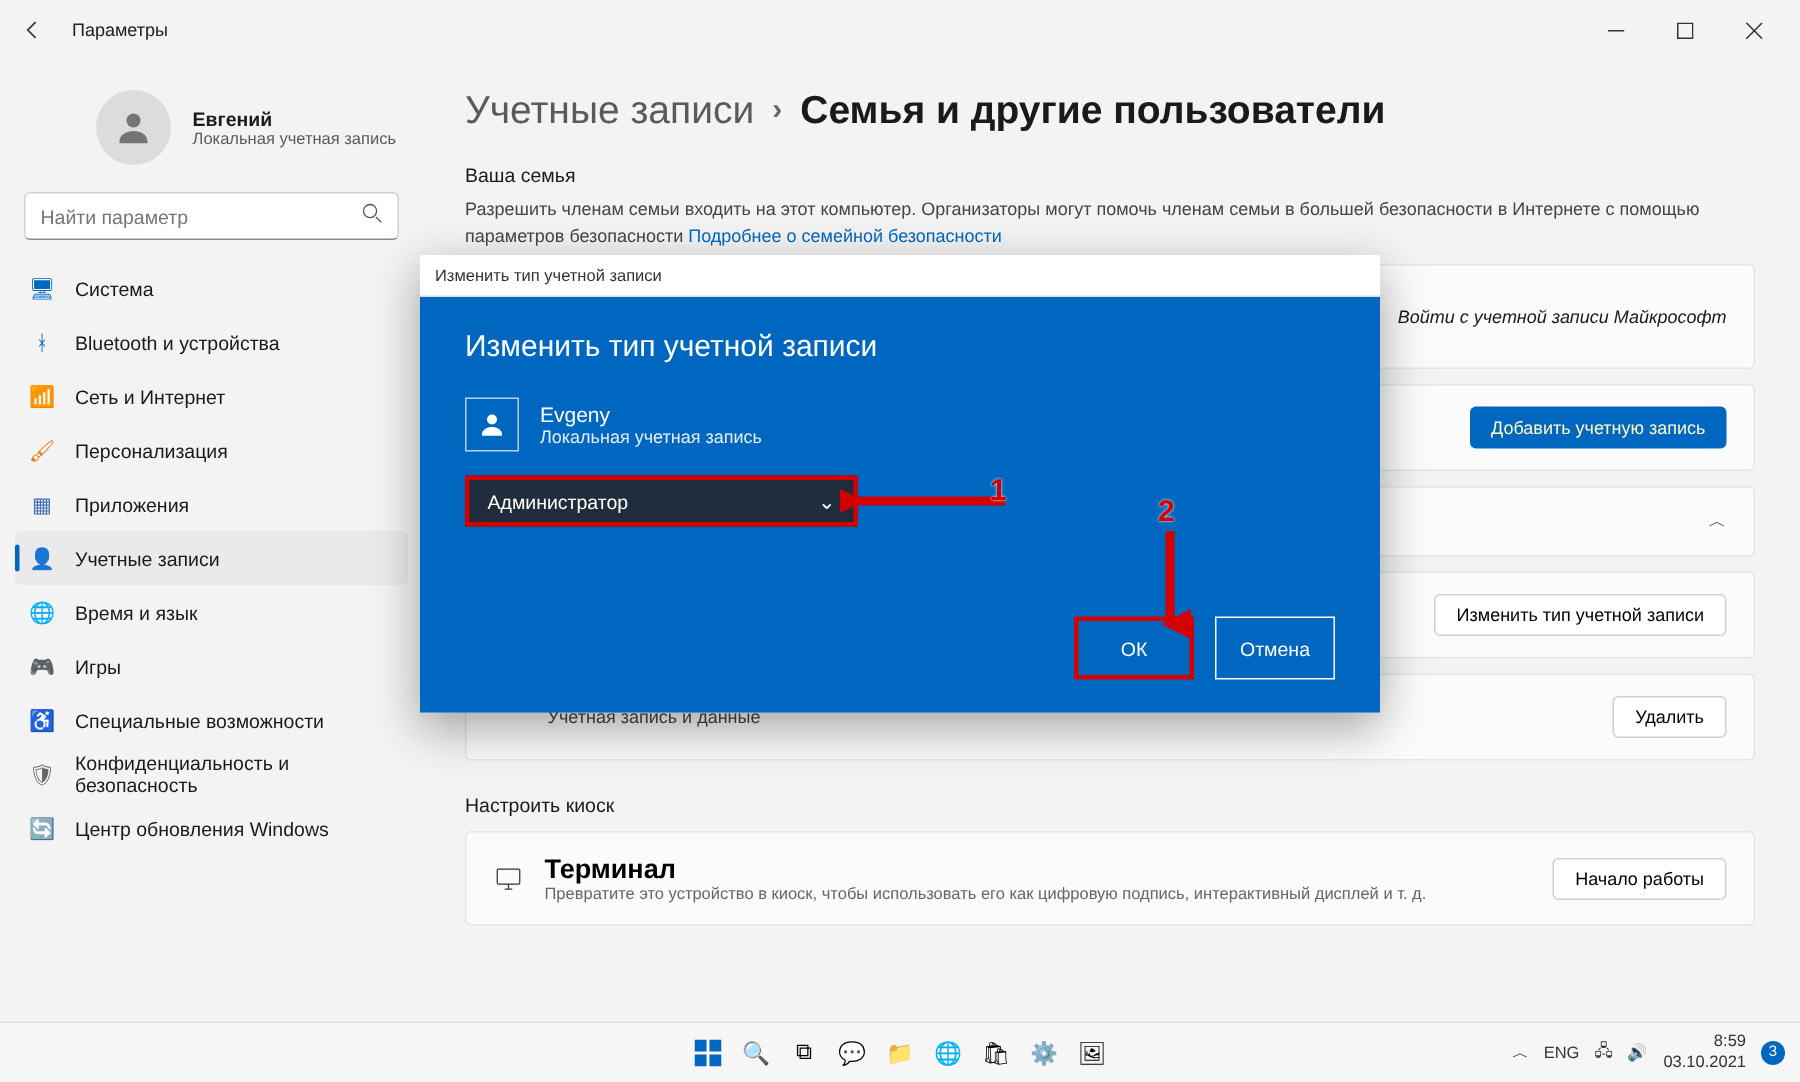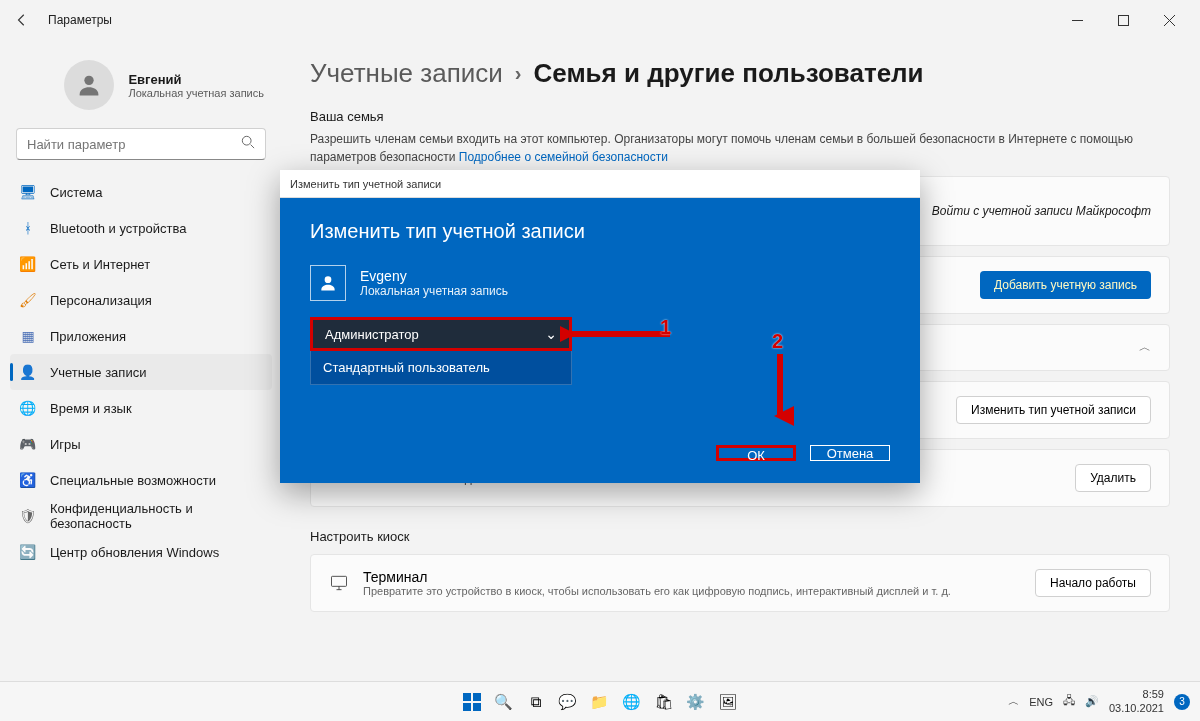--- a/index.html
+++ b/index.html
@@ -59,21 +59,21 @@
 .modal-user .av { width: 36px; height: 36px; border: 1px solid rgba(255,255,255,.7); display: flex; align-items: center; justify-content: center; }
 .modal-user .av svg { width: 20px; height: 20px; fill: #fff; }
 .modal-user .nm { font-size: 14px; }
 .modal-user .sb { font-size: 12px; opacity: .9; }
 .dropdown { margin-top: 16px; width: 262px; position: relative; }
 .dd-opt { height: 34px; display: flex; align-items: center; padding: 0 12px; font-size: 13px; cursor: pointer; }
 .dd-opt.sel { background: #1f2c3b; border: 3px solid #d40000; }
 .dd-opt.sel::after { content: "⌄"; margin-left: auto; color: #fff; font-size: 14px; }
 .dd-opt.alt { background: #004f9e; border: 1px solid rgba(255,255,255,.2); border-top: none; }
 .modal-btns { display: flex; justify-content: flex-end; gap: 14px; margin-top: 60px; }
-.mbtn { min-width: 80px; height: 16px; font-size: 13px; color: #fff; background: transparent; border: 1px solid #fff; cursor: pointer; }
+.mbtn { min-width: 80px; height: 42px; font-size: 13px; color: #fff; background: transparent; border: 1px solid #fff; cursor: pointer; }
 .mbtn.ok { border: 3px solid #d40000; }
 
 
 .ann-arrow { position: absolute; }
 .ann-label { position: absolute; color: #d40000; font-weight: 700; font-size: 20px; text-shadow: 0 0 2px #fff; }
 
 
 .taskbar { position: absolute; left: 0; right: 0; bottom: 0; height: 40px; background: #f6f6f6; border-top: 1px solid #ddd; display: flex; align-items: center; }
 .taskbar .center { position: absolute; left: 50%; transform: translateX(-50%); display: flex; gap: 6px; }
 .taskbar .tb-ic { width: 26px; height: 26px; border-radius: 4px; display: flex; align-items: center; justify-content: center; font-size: 15px; cursor: pointer; }
@@ -227,21 +227,21 @@
       </div>
     </div>
 
     <div class="section-h" style="margin-top:22px">Настроить киоск</div>
     <div class="card">
       <svg class="kiosk-ic" viewBox="0 0 24 24">
           <rect x="3" y="4" width="18" height="12" rx="1" stroke="#333" fill="none"></rect>
           <path d="M9 20h6M12 16v4" stroke="#333"></path>
         </svg>
       <div>
-        <div style="font-size:14px;font-weight:400">Терминал</div>
+        <div style="font-size:18px;font-weight:700">Терминал</div>
         <div style="font-size:11px;color:#666">Превратите это устройство в киоск, чтобы использовать его как цифровую подпись, интерактивный дисплей и т. д.</div>
       </div>
       <div class="right">
         <button class="btn-white">Начало работы</button>
       </div>
     </div>
   </main>
 </div>
 
 <div class="modal">
@@ -255,21 +255,20 @@
             <path d="M4 20c0-4 4-6 8-6s8 2 8 6v1H4z"></path>
           </svg>
       </div>
       <div>
         <div class="nm">Evgeny</div>
         <div class="sb">Локальная учетная запись</div>
       </div>
     </div>
     <div class="dropdown">
       <div class="dd-opt sel">Администратор</div>
-      <div class="dd-opt alt">Стандартный пользователь</div>
     </div>
     <div class="modal-btns">
       <button class="mbtn ok">ОК</button>
       <button class="mbtn">Отмена</button>
     </div>
   </div>
 </div>
 
 <svg class="ann-arrow" style="left:560px;top:320px" width="120" height="28">
   <defs>

